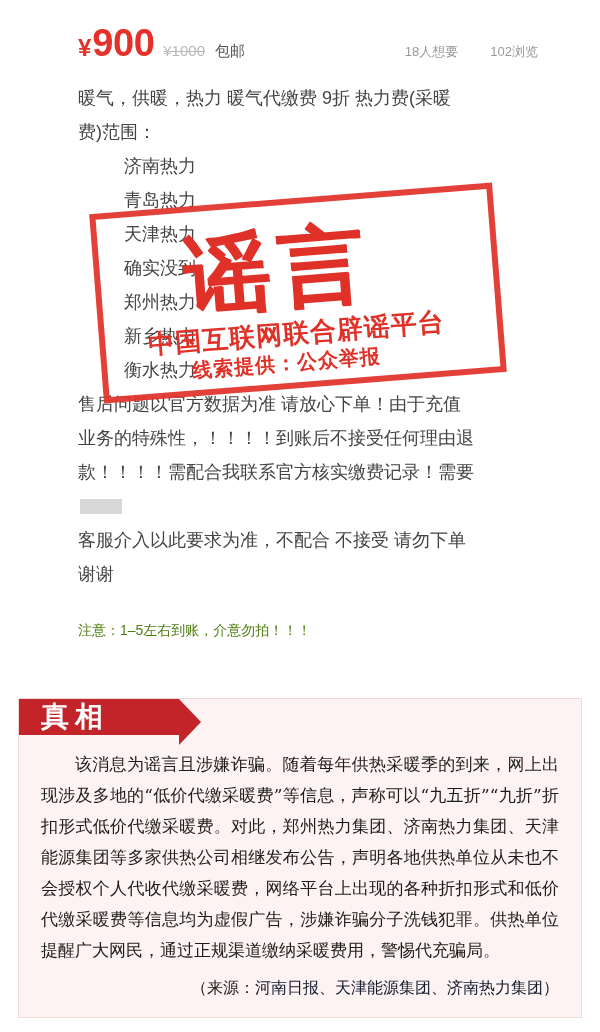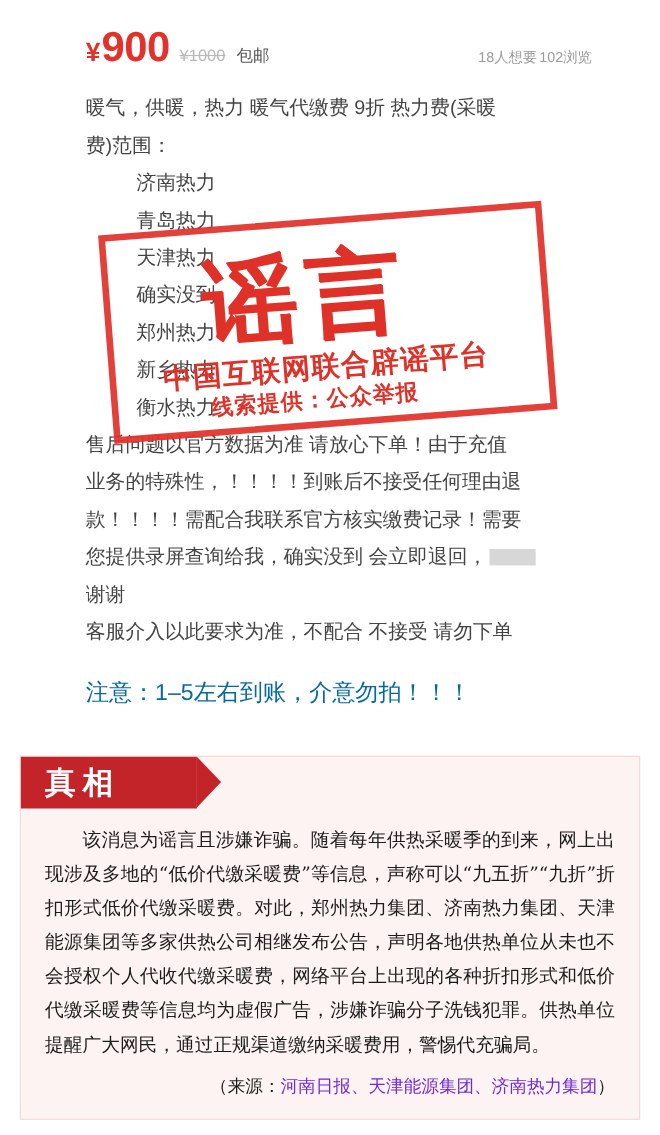--- a/index.html
+++ b/index.html
@@ -51,21 +51,21 @@
     font-size: 15px;
     margin-left: 10px;
   }
   .stats {
     position: absolute;
     right: 62px;
     bottom: 14px;
     color: #9a9a9a;
     font-size: 13px;
     display: flex;
-    gap: 2px;
+    gap: 32px;
   }
 
   
   .desc {
     padding: 6px 62px 0 78px;
     font-size: 18px;
     line-height: 34px;
     color: #444;
     position: relative;
     z-index: 1;
@@ -79,23 +79,23 @@
   .redacted {
     display: inline-block;
     width: 42px;
     height: 15px;
     background: #d7d7d7;
     vertical-align: -2px;
     margin: 0 2px;
   }
   .note {
     padding: 24px 62px 0 78px;
-    font-size: 21px;
+    font-size: 14px;
     line-height: 30px;
-    color: #0369a1;
+    color: #4d7c0f;
   }
 
   
   .stamp {
     position: absolute;
     left: 96px;
     top: 198px;
     width: 420px;
     height: 200px;
     pointer-events: none;
@@ -148,21 +148,21 @@
   .truth {
     position: absolute;
     left: 18px;
     right: 18px;
     bottom: 14px;
     background: #fdf3f2;
     border: 1px solid #f0d9d6;
   }
   .truth-banner {
     position: relative;
-    height: 47px;
+    height: 36px;
     width: 160px;
     background: #c2242a;
     margin-left: 0;
     margin-top: 0;
     display: flex;
     align-items: center;
   }
   .truth-banner:after {
     content: "";
     position: absolute;
@@ -192,21 +192,21 @@
     text-indent: 34px;
   }
   .truth-source {
     padding: 6px 22px 18px 22px;
     font-family: "DejaVu Serif", serif;
     font-size: 16px;
     color: #1c1c1c;
     text-align: right;
   }
   .src-red {
-    color: #6d28d9;
+    color: #0f172a;
   }
 </style>
 </head>
 <body>
 
 <div class="page">
 
   <div class="price-row">
     <span class="price-symbol">¥</span>
     <span class="price-main">900</span>
@@ -224,23 +224,23 @@
     <p class="indent">济南热力</p>
     <p class="indent">青岛热力</p>
     <p class="indent">天津热力</p>
     <p class="indent">确实没到</p>
     <p class="indent">郑州热力</p>
     <p class="indent">新乡热力</p>
     <p class="indent">衡水热力</p>
     <p>售后问题以官方数据为准 请放心下单！由于充值</p>
     <p>业务的特殊性，！！！！到账后不接受任何理由退</p>
     <p>款！！！！需配合我联系官方核实缴费记录！需要</p>
-    <p><span>您提供录屏查询给我，确实没到 会立即退回，</span><span class="redacted"></span></p>
+    <p><span class="redacted"></span></p>
+    <p>客服介入以此要求为准，不配合 不接受 请勿下单</p>
     <p>谢谢</p>
-    <p>客服介入以此要求为准，不配合 不接受 请勿下单</p>
   </div>
 
   <div class="note">注意：1–5左右到账，介意勿拍！！！</div>
 
   <div class="stamp">
     <div class="stamp-box"></div>
     <div class="stamp-word">谣言</div>
     <div class="stamp-line1">中国互联网联合辟谣平台</div>
     <div class="stamp-line2">线索提供：公众举报</div>
   </div>

